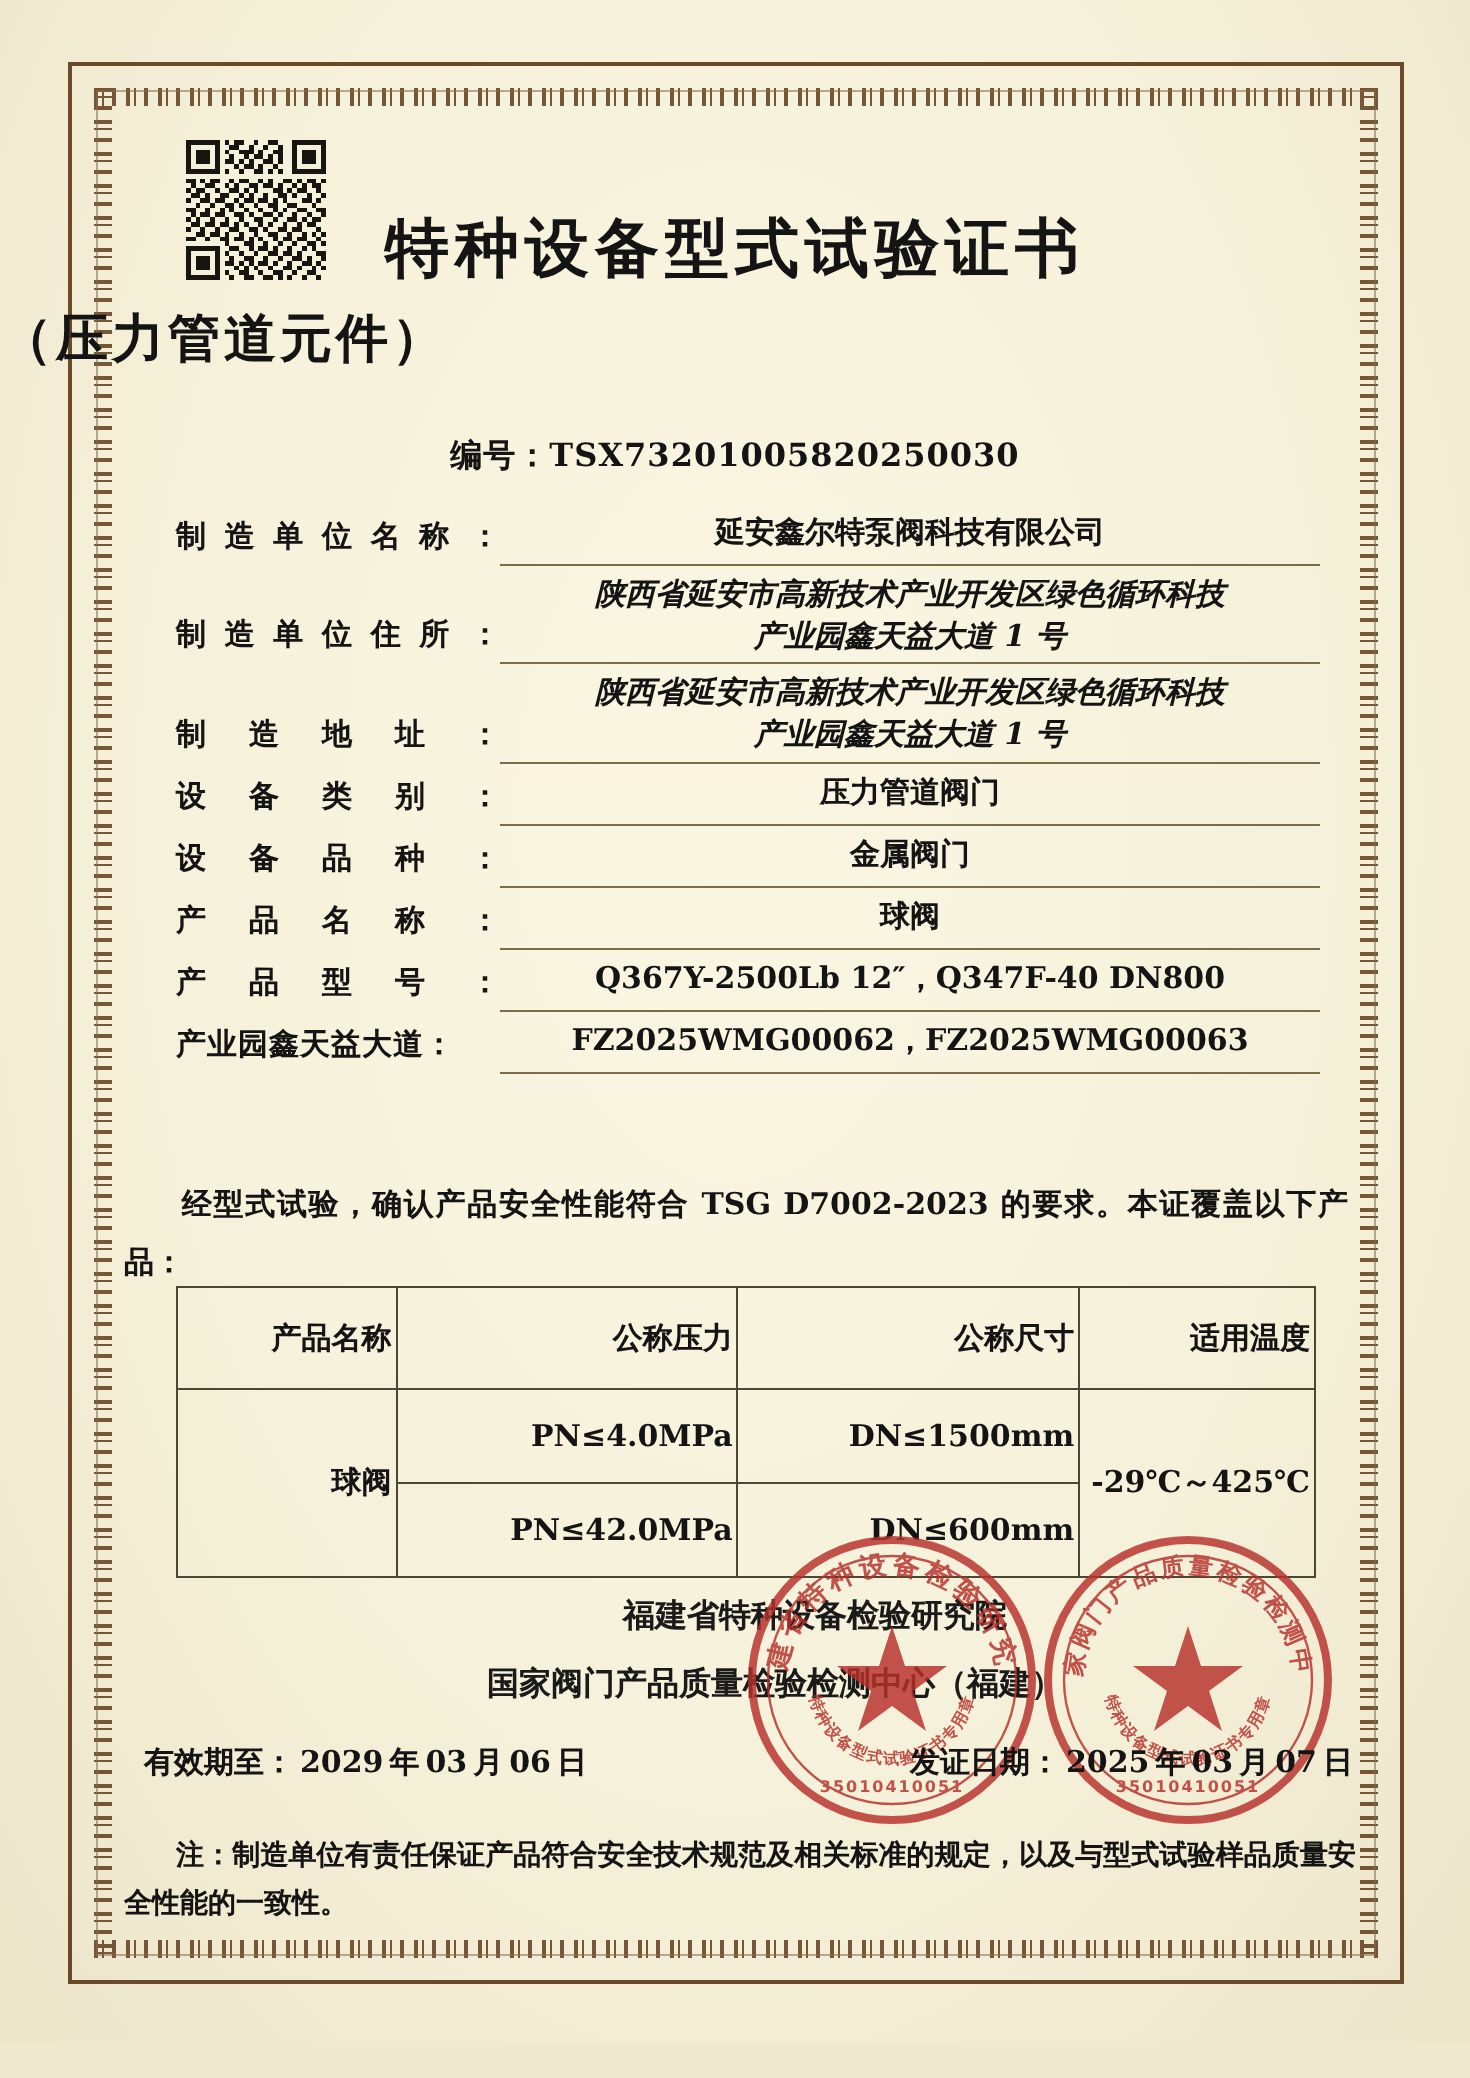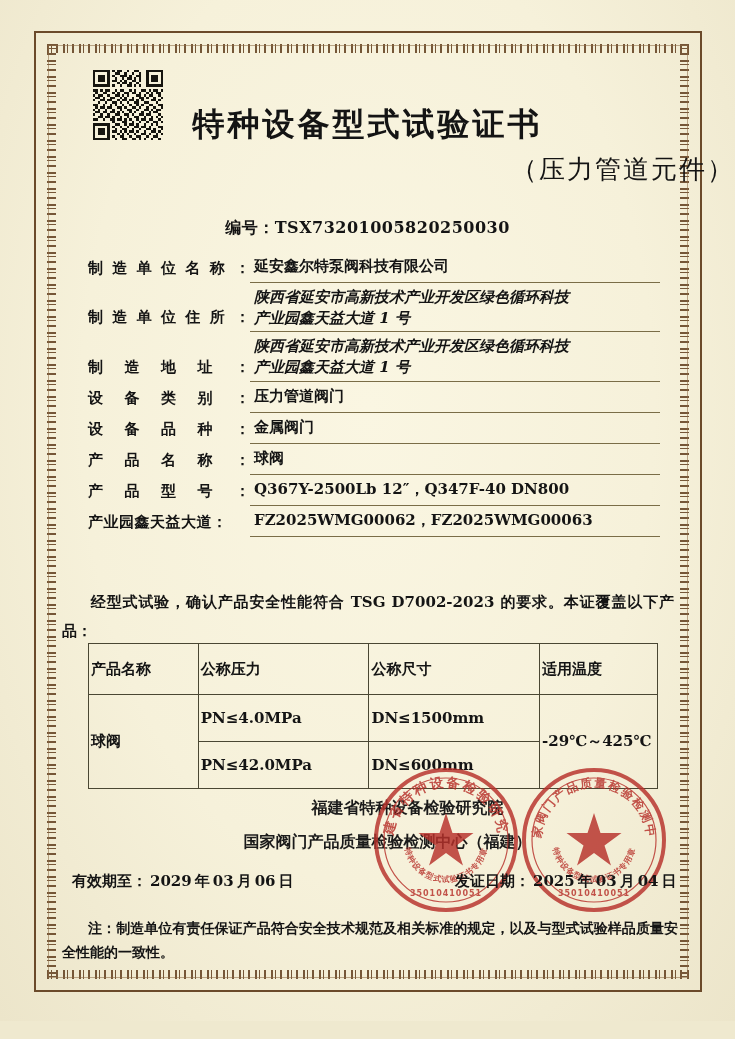--- a/index.html
+++ b/index.html
@@ -40,62 +40,62 @@
   .qr{position:absolute;left:93px;top:70px;width:70px;height:70px;}
   .qr svg{display:block;width:70px;height:70px;}
 
   
   .title1{
     position:absolute;left:0;top:103px;width:735px;text-align:center;
     font-size:32px;font-weight:bold;letter-spacing:3px;color:#141414;
     font-family:"DejaVu Serif","Liberation Serif",serif;
   }
   .title2{
-    position:absolute;left:0;top:152px;width:735px;text-align:right;
-    font-size:26px;font-weight:normal;letter-spacing:2px;color:#141414;
+    position:absolute;left:0;top:152px;width:735px;text-align:left;
+    font-size:26px;font-weight:bold;letter-spacing:2px;color:#141414;
   }
   .certno{
     position:absolute;left:0;top:218px;width:735px;text-align:center;
     font-size:16px;font-weight:bold;color:#141414;letter-spacing:.5px;
   }
 
   
   .form{position:absolute;left:88px;top:256px;width:572px;}
   .row{position:relative;display:flex;align-items:flex-end;margin-bottom:4px;}
   .lbl{
     width:162px;flex:0 0 162px;
     font-size:15px;font-weight:bold;color:#141414;
     display:flex;justify-content:space-between;
     padding-bottom:5px;white-space:nowrap;
   }
   .lbl .colon{margin-left:1px;}
   .val{
     flex:1 1 auto;border-bottom:1.4px solid #7a6d47;
-    text-align:left;font-size:15px;font-weight:bold;color:#141414;
+    text-align:center;font-size:15px;font-weight:bold;color:#141414;
     padding:0 4px 4px 4px;line-height:1.42;min-height:22px;
   }
   .val.two{line-height:1.38;padding-bottom:3px;font-style:italic;}
   .row.tall{margin-bottom:4px;}
 
   
   .para{
     position:absolute;left:62px;top:588px;width:612px;
     font-size:15px;font-weight:bold;color:#141414;line-height:1.95;
     text-align:justify;
   }
   .para .ind{display:inline-block;width:28px;}
 
   
   table.spec{
     position:absolute;left:88px;top:643px;width:570px;
     border-collapse:collapse;
   }
   table.spec td,table.spec th{
     border:1.5px solid #4a4733;
-    text-align:left;font-size:15px;font-weight:bold;color:#141414;
+    text-align:right;font-size:15px;font-weight:bold;color:#141414;
     padding:8px 2px;
   }
   table.spec th{height:34px;}
   table.spec td{height:30px;margin-top:32px;}
   .c1{width:112px;}
   .c2{width:170px;}
   .c3{width:170px;}
   .c4{width:118px;}
 
   
@@ -540,18 +540,18 @@
         <text x="75" y="131" font-size="8" font-weight="bold" fill="#b7302a" text-anchor="middle" letter-spacing="1" font-family="'DejaVu Sans','Liberation Sans',sans-serif">35010410051</text>
       </g>
     </svg>
   </div>
 
   <div class="validity">
     <span>有效期至：</span><em>2029</em><span>年</span><em>03</em><span>月</span><em>06</em><span>日</span>
   </div>
 
   <div class="issue">
-    <span>发证日期：</span><em>2025</em><span>年</span><em>03</em><span>月</span><em>04</em><span>日</span>
+    <span>发证日期：</span><em>2025</em><span>年</span><em>03</em><span>月</span><em>07</em><span>日</span>
   </div>
 
   <div class="note"><span class="ind"></span><span>注：</span><span>制造单位有责任保证产品符合安全技术规范及相关标准的规定，以及与型式试验样品质量安全性能的一致性。</span></div>
 
 </div>
 
 </body></html>

